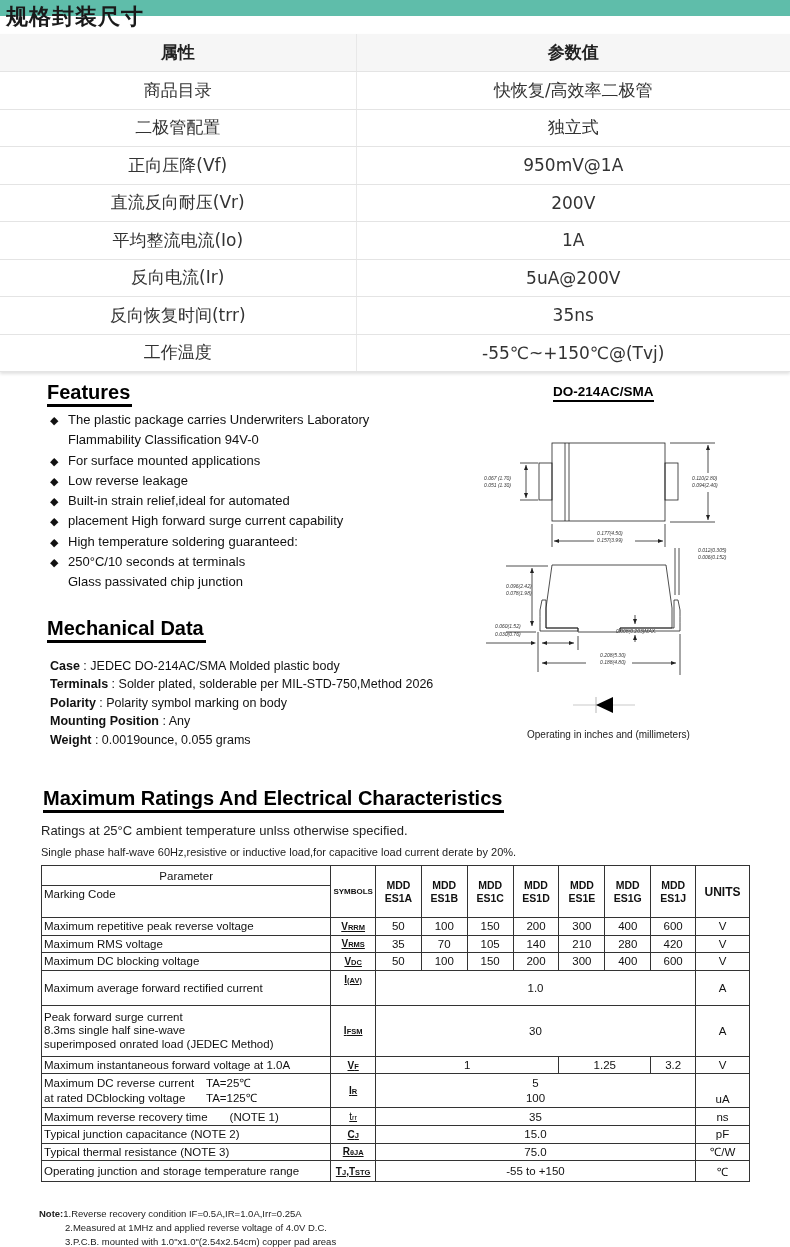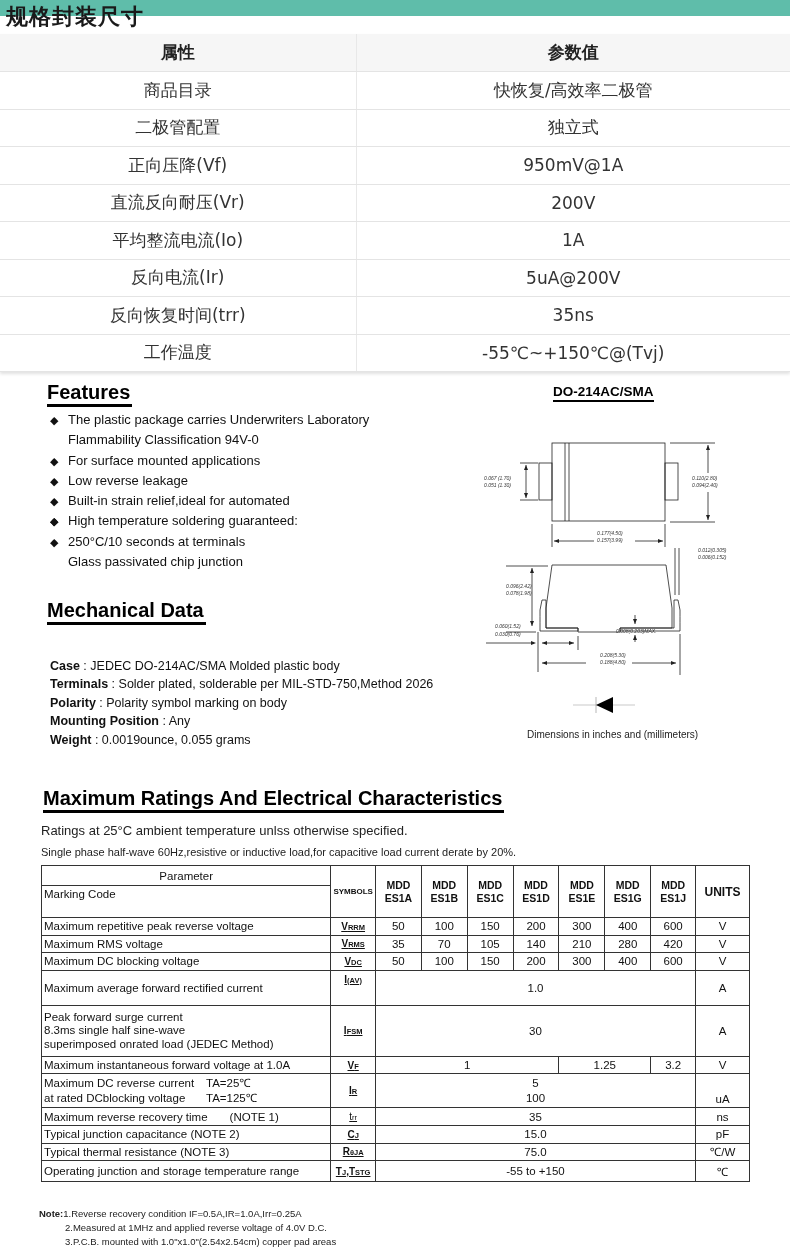--- a/index.html
+++ b/index.html
@@ -30,21 +30,21 @@
   .sec-title {
     position: absolute; font-weight: bold; font-size: 20px; color: #000;
     border-bottom: 3px solid #000; line-height: 24px; padding-right: 2px;
   }
   .features-title { left: 47px; top: 380px; }
   .features { position: absolute; left: 50px; top: 410px; width: 400px; font-size: 13px; color: #111; }
   .features .f { position: relative; padding-left: 18px; line-height: 20.3px; }
   .features .f .bullet { position: absolute; left: 0; top: 0; font-size: 11px; }
 
   
-  .mech-title { left: 47px; top: 598px; }
+  .mech-title { left: 47px; top: 616px; }
   .mech { position: absolute; left: 50px; top: 657px; font-size: 12.5px; color: #111; }
   .mech .row { line-height: 18.4px; }
   .mech .row b { font-weight: bold; }
 
   
   .pkg-title {
     position: absolute; left: 553px; top: 384px; font-weight: bold; font-size: 13.5px;
     border-bottom: 2px solid #000; line-height: 16px;
   }
   .diagram { position: absolute; left: 470px; top: 410px; width: 260px; height: 320px; }
@@ -115,21 +115,21 @@
 </tbody>
   </table>
 
 <div class="sec-title features-title">Features</div>
 <div class="features">
   <div class="f"><span class="bullet">◆</span><span>The plastic package carries Underwriters Laboratory</span></div>
   <div class="f nb"><span>Flammability Classification 94V-0</span></div>
   <div class="f"><span class="bullet">◆</span><span>For surface mounted applications</span></div>
   <div class="f"><span class="bullet">◆</span><span>Low reverse leakage</span></div>
   <div class="f"><span class="bullet">◆</span><span>Built-in strain relief,ideal for automated</span></div>
-  <div class="f"><span class="bullet">◆</span></div>
+  <div class="f"><span class="bullet">◆</span><span>placement High forward surge current capability</span></div>
   <div class="f"><span class="bullet">◆</span><span>High temperature soldering guaranteed:</span></div>
   <div class="f"><span class="bullet">◆</span><span>250°C/10 seconds at terminals</span></div>
   <div class="f nb"><span>Glass passivated chip junction</span></div>
 </div>
 
 <div class="sec-title mech-title">Mechanical Data</div>
 <div class="mech">
   <div class="row"><b>Case</b><span> : </span><span>JEDEC DO-214AC/SMA Molded plastic body</span></div>
   <div class="row"><b>Terminals</b><span> : </span><span>Solder plated, solderable per MIL-STD-750,Method 2026</span></div>
   <div class="row"><b>Polarity</b><span> : </span><span>Polarity symbol  marking on body</span></div>
@@ -211,21 +211,21 @@
     <text x="228" y="149">0.006(0.152)</text>
     <text x="36" y="178">0.096(2.42)</text>
     <text x="36" y="185">0.078(1.98)</text>
     <text x="25" y="218">0.060(1.52)</text>
     <text x="25" y="226">0.030(0.76)</text>
     <text x="146" y="223">0.008(0.203)MAX.</text>
     <text x="130" y="247">0.208(5.30)</text>
     <text x="130" y="254">0.188(4.80)</text>
   </g>
 </svg>
-<div class="dim-caption">Dimensions in inches and (millimeters)</div>
+<div class="dim-caption">Operating in inches and (millimeters)</div>
 
 <div class="sec-title mr-title">Maximum Ratings And Electrical Characteristics</div>
 <div class="mr-note1">Ratings at 25°C ambient temperature unlss otherwise specified.</div>
 <div class="mr-note2">Single phase half-wave 60Hz,resistive or inductive load,for capacitive load current derate by 20%.</div>
 
 <table class="ratings">
   <colgroup>
     <col style="width:290px">
       <col style="width:44px">
     <col style="width:46px">

